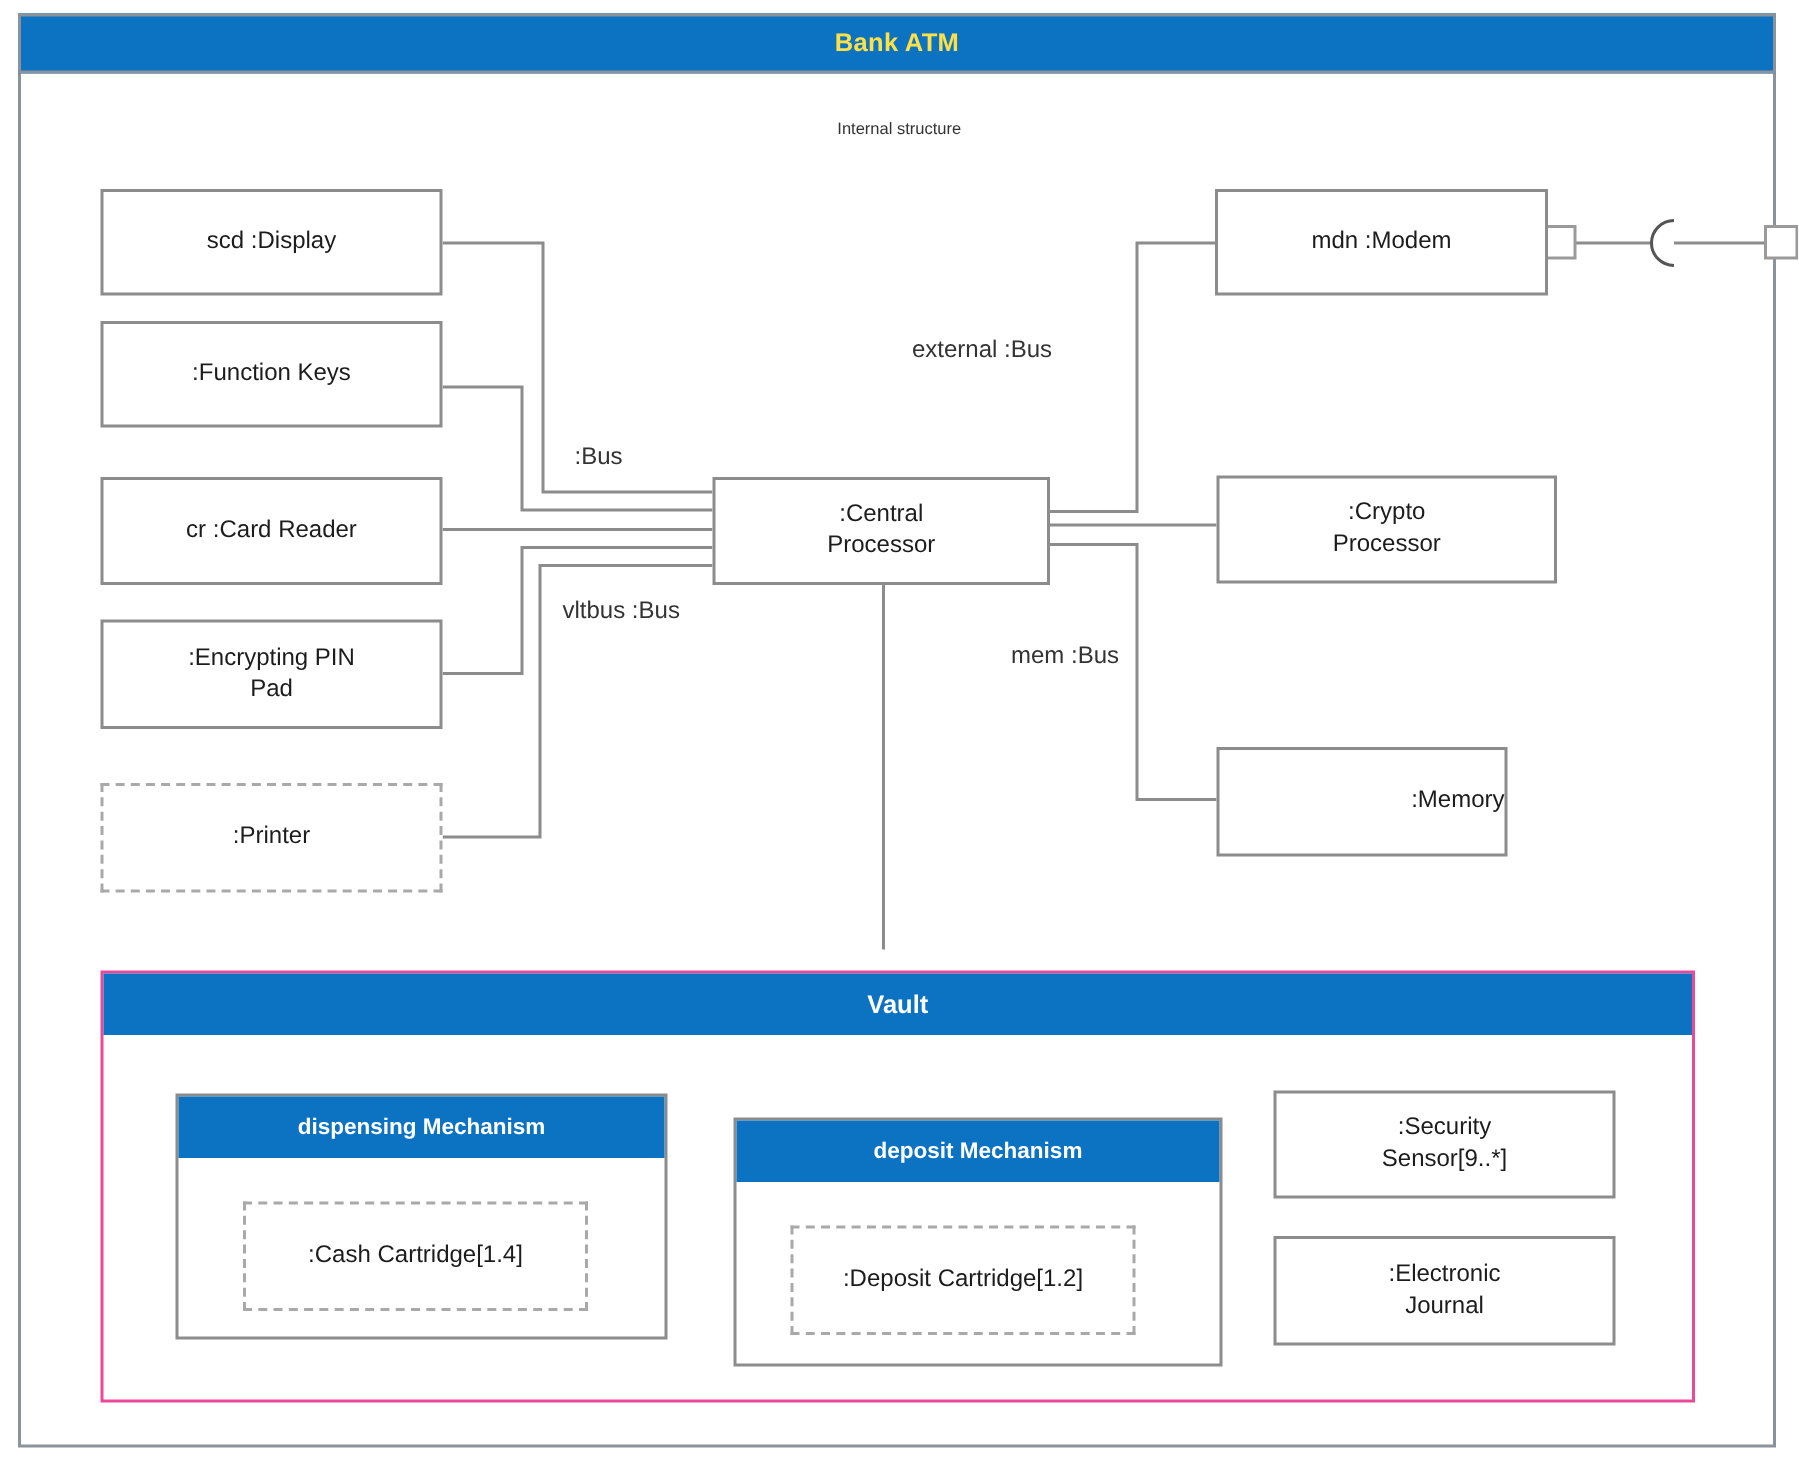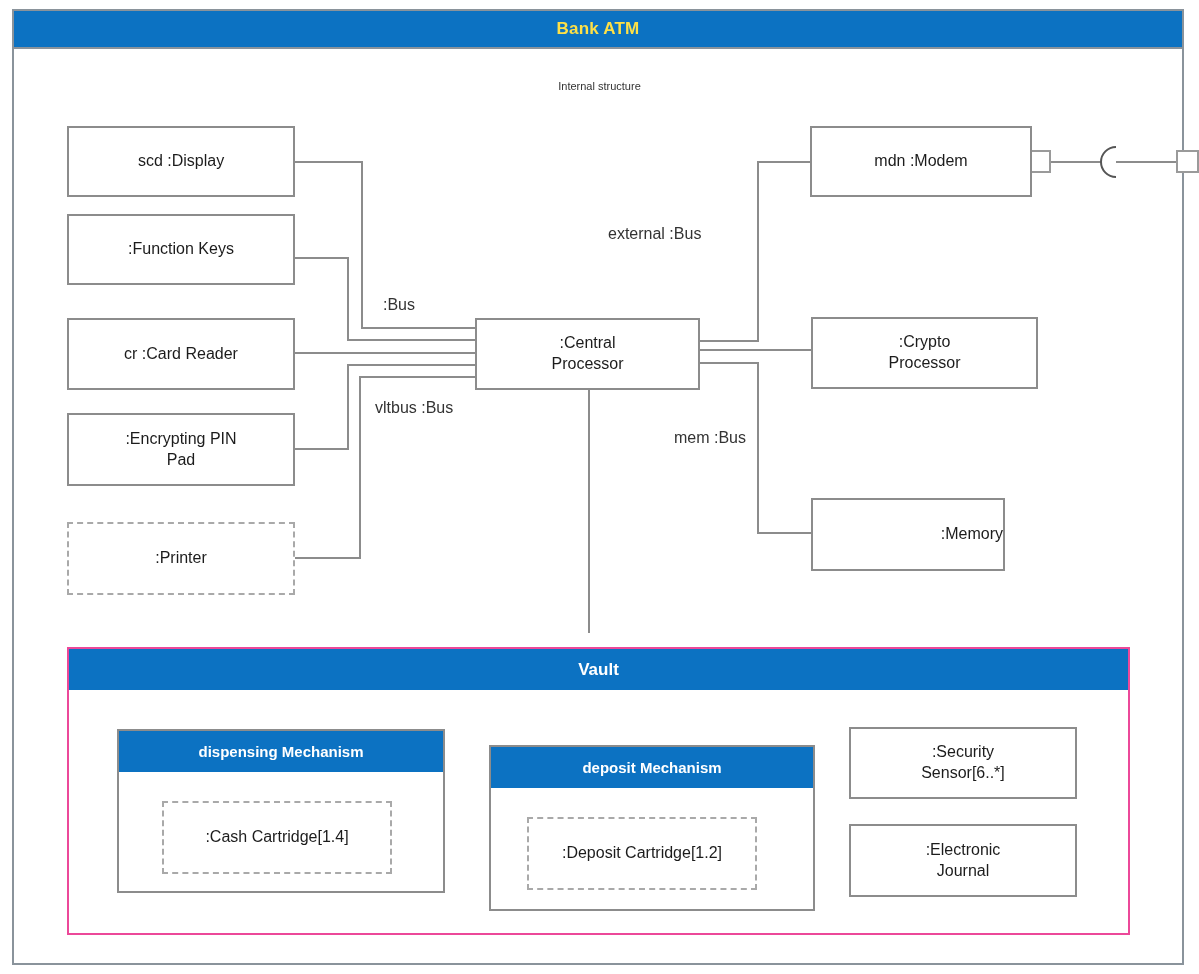--- a/index.html
+++ b/index.html
@@ -138,20 +138,20 @@
     <div class="mech" style="left:420px;top:96px;width:326px;height:166px;">
       <div class="mech-header">
         <span>deposit Mechanism</span>
       </div>
       <div class="node dashed" style="left:36px;top:70px;width:230px;height:73px;">
         <span>:Deposit Cartridge[1.2]</span>
       </div>
     </div>
 
     <div class="node" style="left:780px;top:78px;width:228px;height:72px;">
-      <span style="max-width:122px;">:Security Sensor[6..*]</span>
+      <span style="max-width:122px;">:Security Sensor[9..*]</span>
     </div>
     <div class="node" style="left:780px;top:175px;width:228px;height:73px;">
       <span style="max-width:104px;">:Electronic Journal</span>
     </div>
   </div>
 
 </div>
 
 </body></html>

